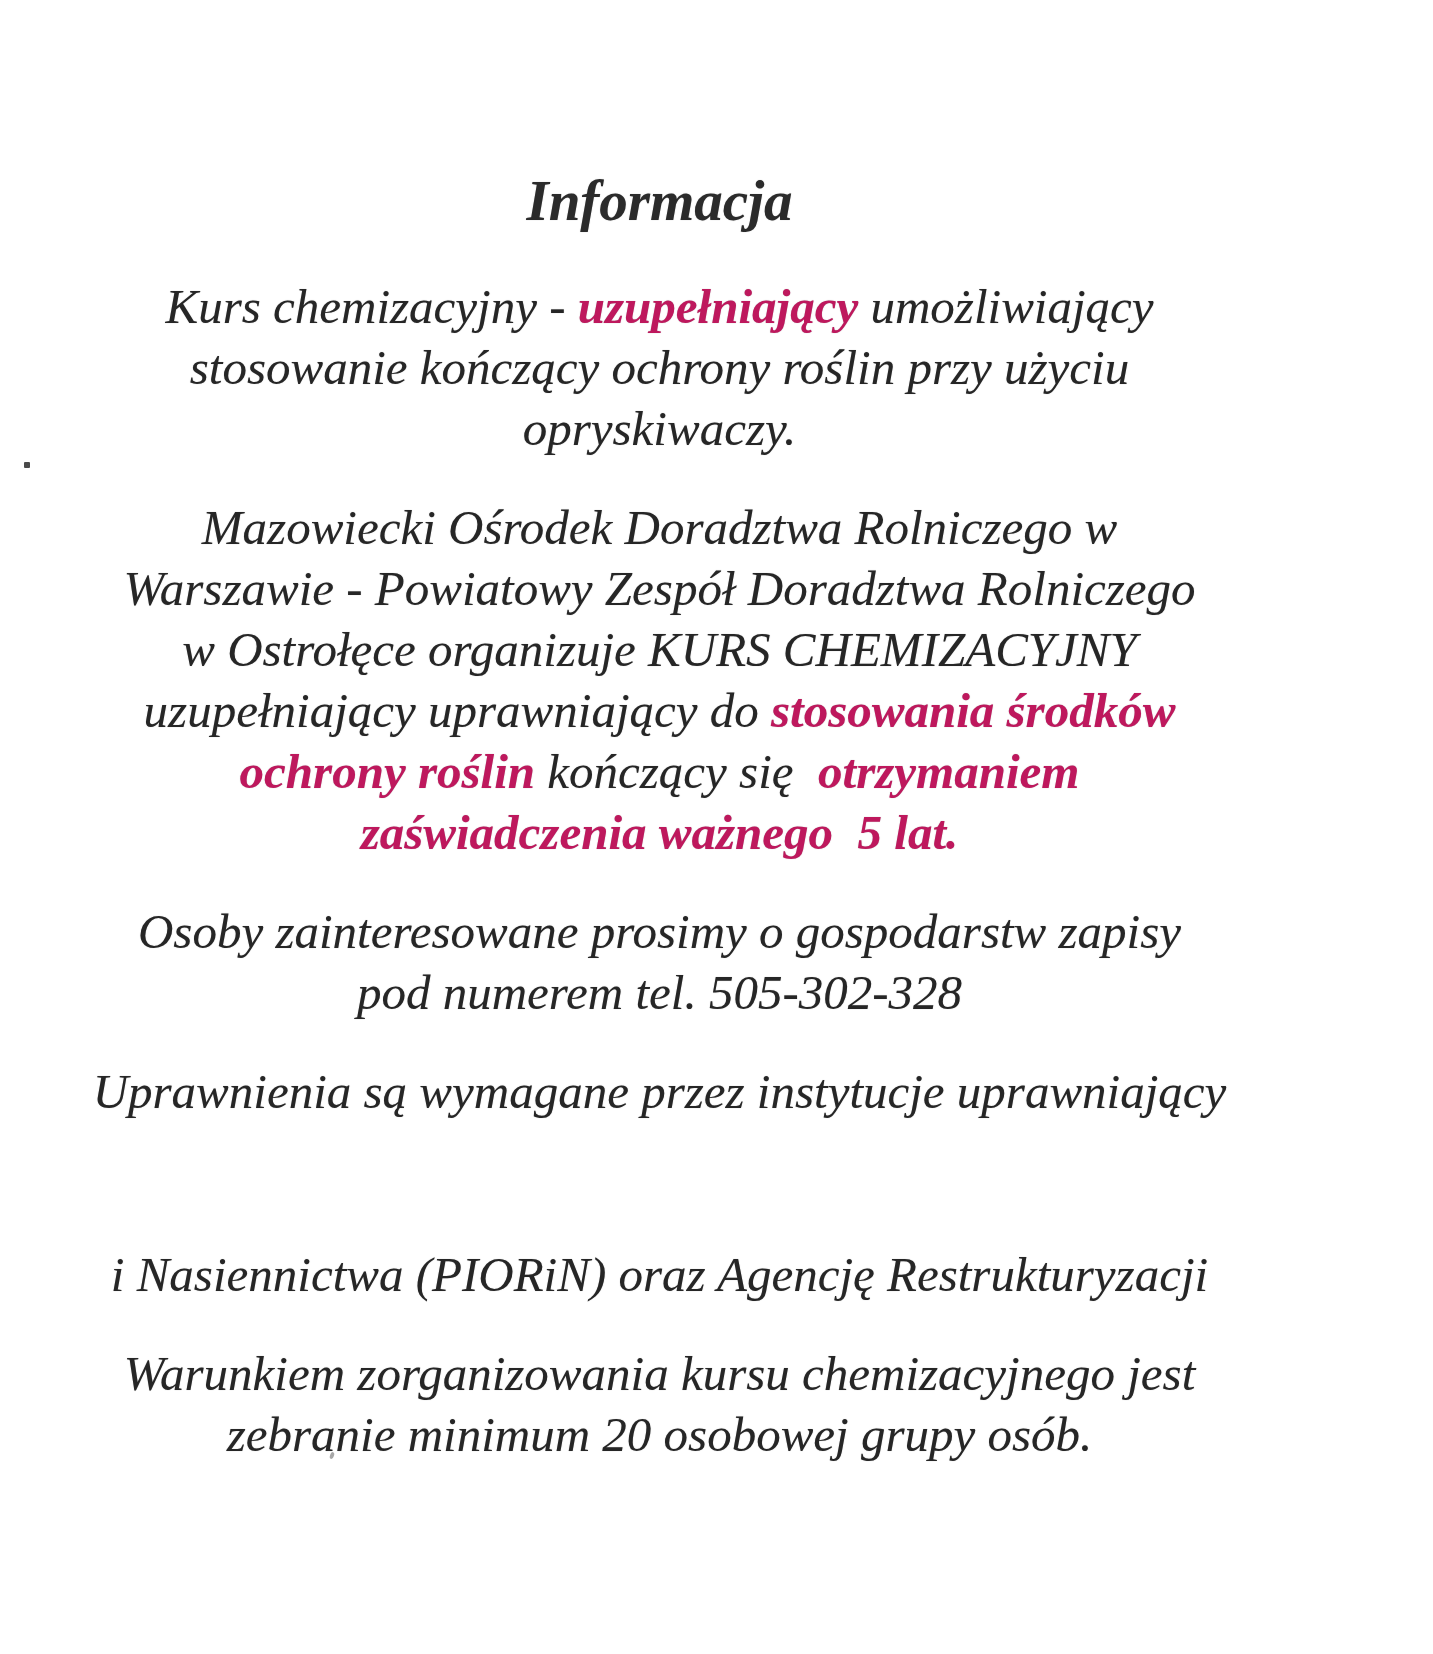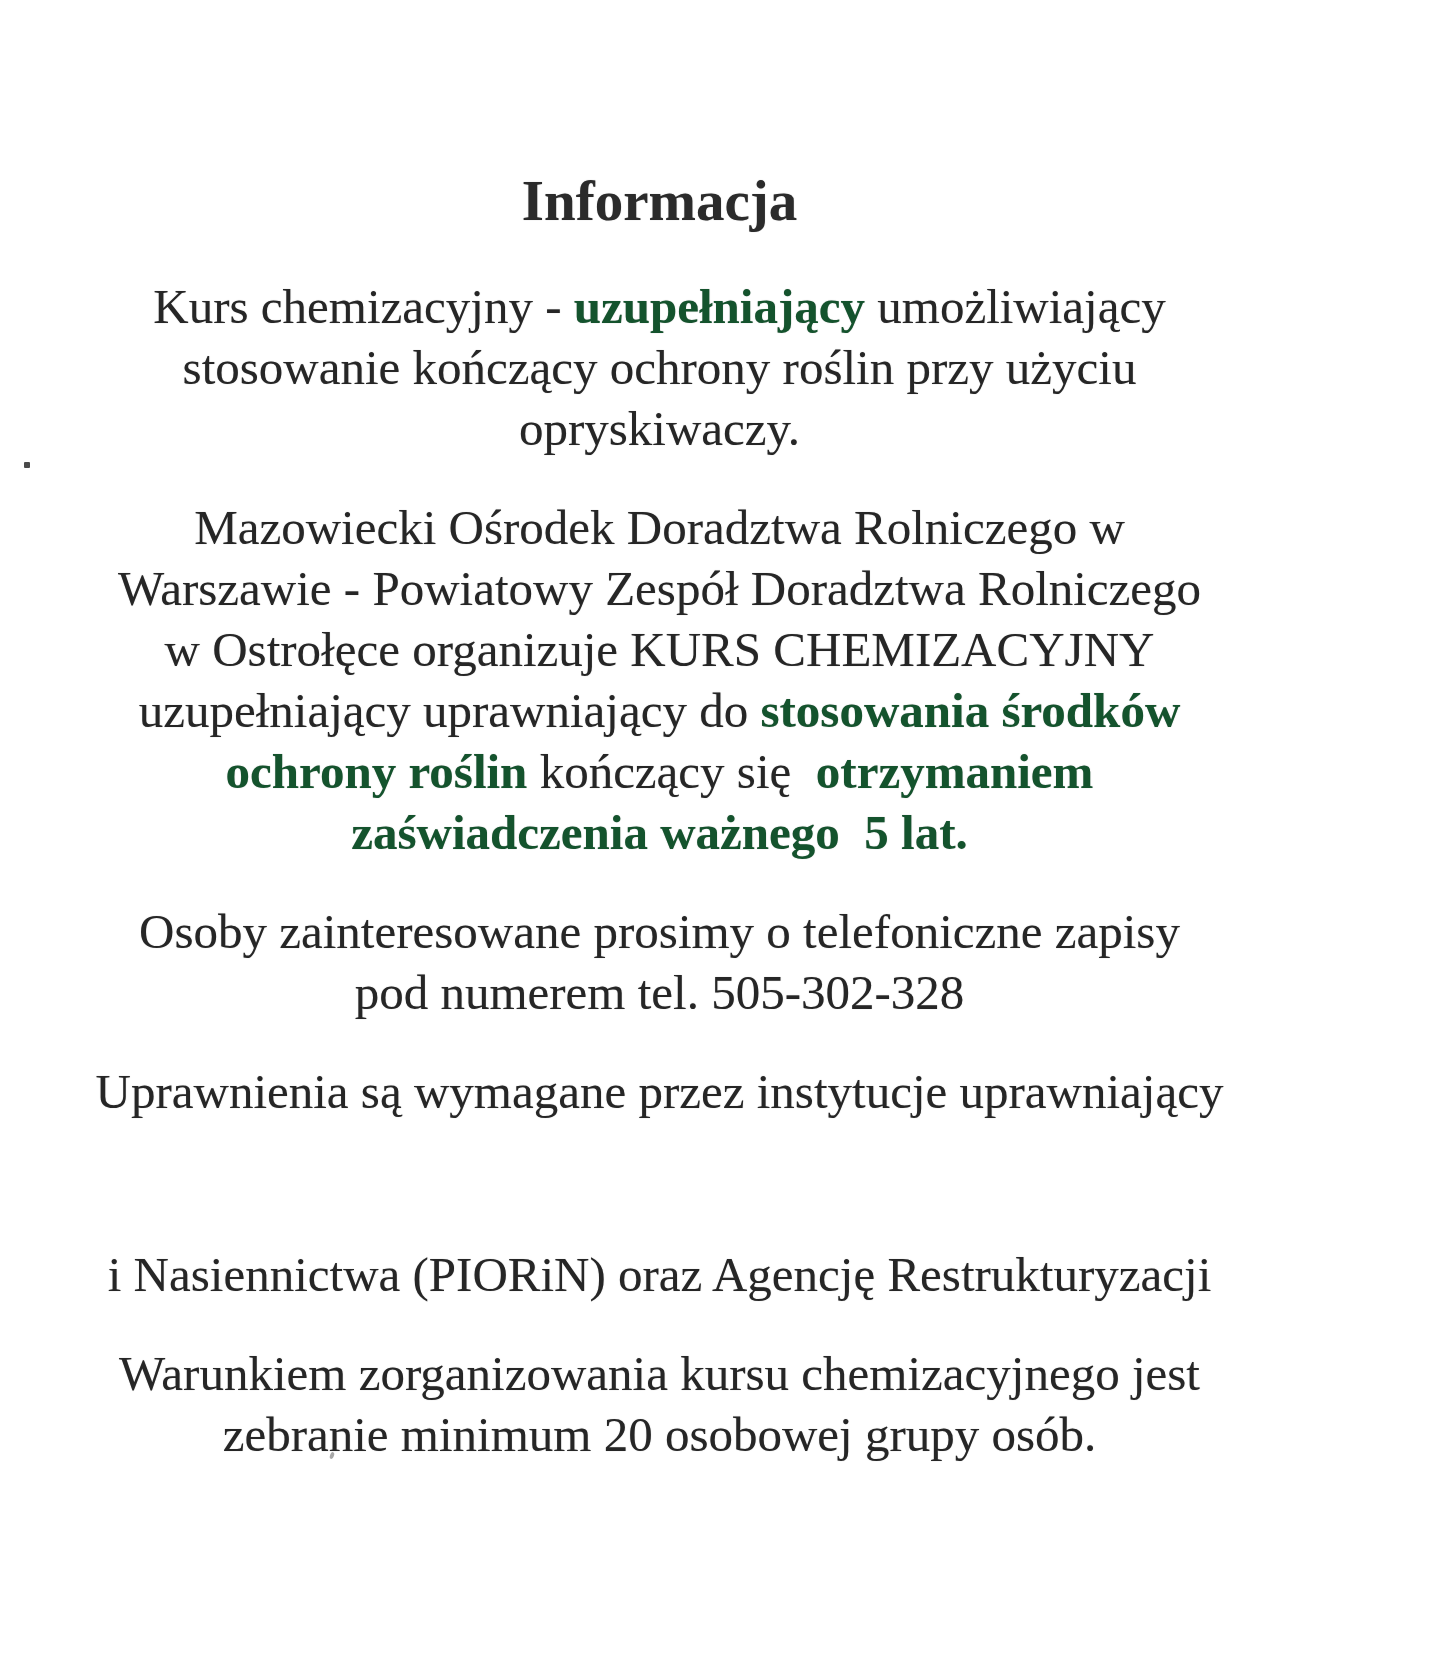--- a/index.html
+++ b/index.html
@@ -8,51 +8,52 @@
     position: relative; overflow: hidden;
     font-family: "Liberation Serif", serif;
   }
   .doc {
     box-sizing: border-box;
     width: 1319px; height: 1654px;
     padding: 166px 86px 0 86px;
     text-align: center;
     color: #262626;
     text-shadow: 0 0 1px rgba(45,45,45,0.35);
+    font-style: italic;
   }
   h1.title {
     font-size: 57px; line-height: 70px;
     font-weight: bold;
     color: #2b2b2b;
     margin: 0 0 40px 0;
   }
   p.par {
     font-size: 49px; line-height: 61px;
     margin: 0 0 38px 0;
     font-weight: normal;
   }
-  p.par span.b { font-weight: bold; color: #14532d; }
+  p.par span.b { font-weight: bold; color: #be185d; }
   .speck-a {
     position: absolute; left: 24px; top: 462px;
     width: 6px; height: 6px; background: #4a4a4a; border-radius: 1px;
   }
   .speck-b {
     position: absolute; left: 330px; top: 1452px;
     width: 4px; height: 7px; background: #a8a8a8;
     border-radius: 50%; transform: rotate(18deg);
   }
 </style>
 </head>
 <body>
 
 <main class="doc">
   <h1 class="title">Informacja</h1>
   <section id="paragraphs">
       <p class="par"><span>Kurs chemizacyjny - </span><span class="b">uzupełniający</span><span> umożliwiający</span><br><span>stosowanie kończący ochrony roślin przy użyciu</span><br><span>opryskiwaczy.</span></p>
       <p class="par"><span>Mazowiecki Ośrodek Doradztwa Rolniczego w</span><br><span>Warszawie - Powiatowy Zespół Doradztwa Rolniczego</span><br><span>w Ostrołęce organizuje KURS CHEMIZACYJNY</span><br><span>uzupełniający uprawniający do </span><span class="b">stosowania środków</span><br><span class="b">ochrony roślin</span><span> kończący się &nbsp;</span><span class="b">otrzymaniem</span><br><span class="b">zaświadczenia ważnego &nbsp;5 lat.</span></p>
-      <p class="par"><span>Osoby zainteresowane prosimy o telefoniczne zapisy</span><br><span>pod numerem tel. </span><span>505-302-328</span></p>
+      <p class="par"><span>Osoby zainteresowane prosimy o gospodarstw zapisy</span><br><span>pod numerem tel. </span><span>505-302-328</span></p>
       <p class="par"><span>Uprawnienia są wymagane przez instytucje uprawniający</span><br><br><br><span>i Nasiennictwa (PIORiN) oraz Agencję Restrukturyzacji</span><br></p>
       <p class="par"><span>Warunkiem zorganizowania kursu chemizacyjnego jest</span><br><span>zebranie minimum 20 osobowej grupy osób.</span></p>
     </section>
 </main>
 
 <div class="speck-a"></div>
 <div class="speck-b"></div>
 
 </body></html>

